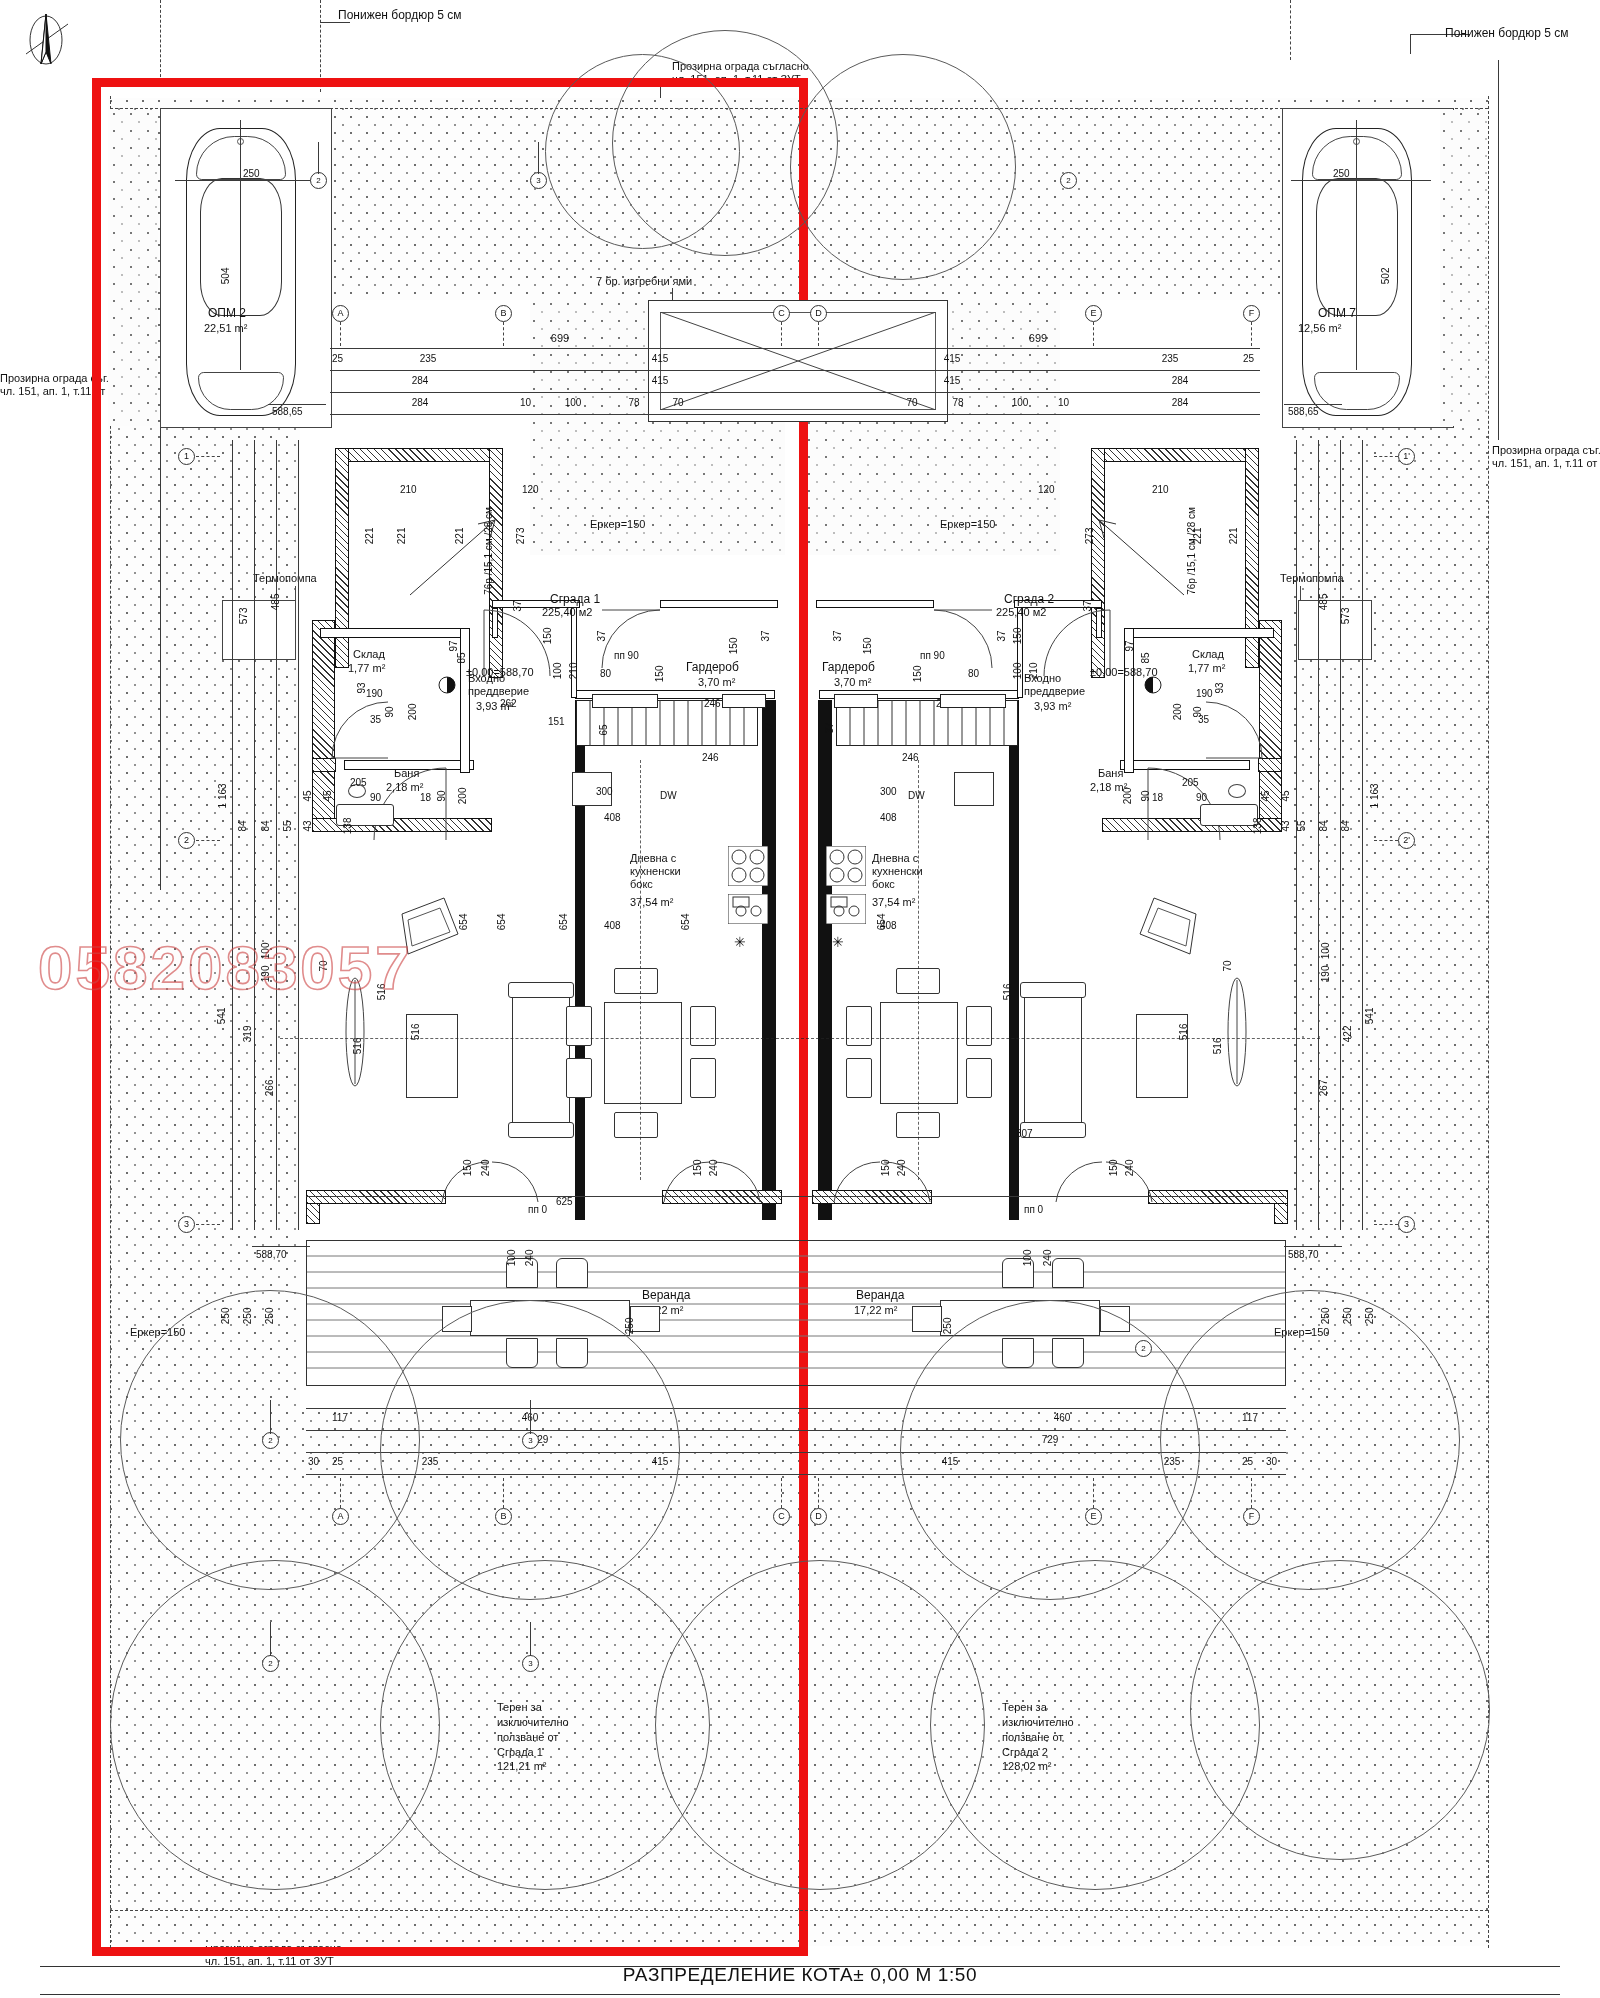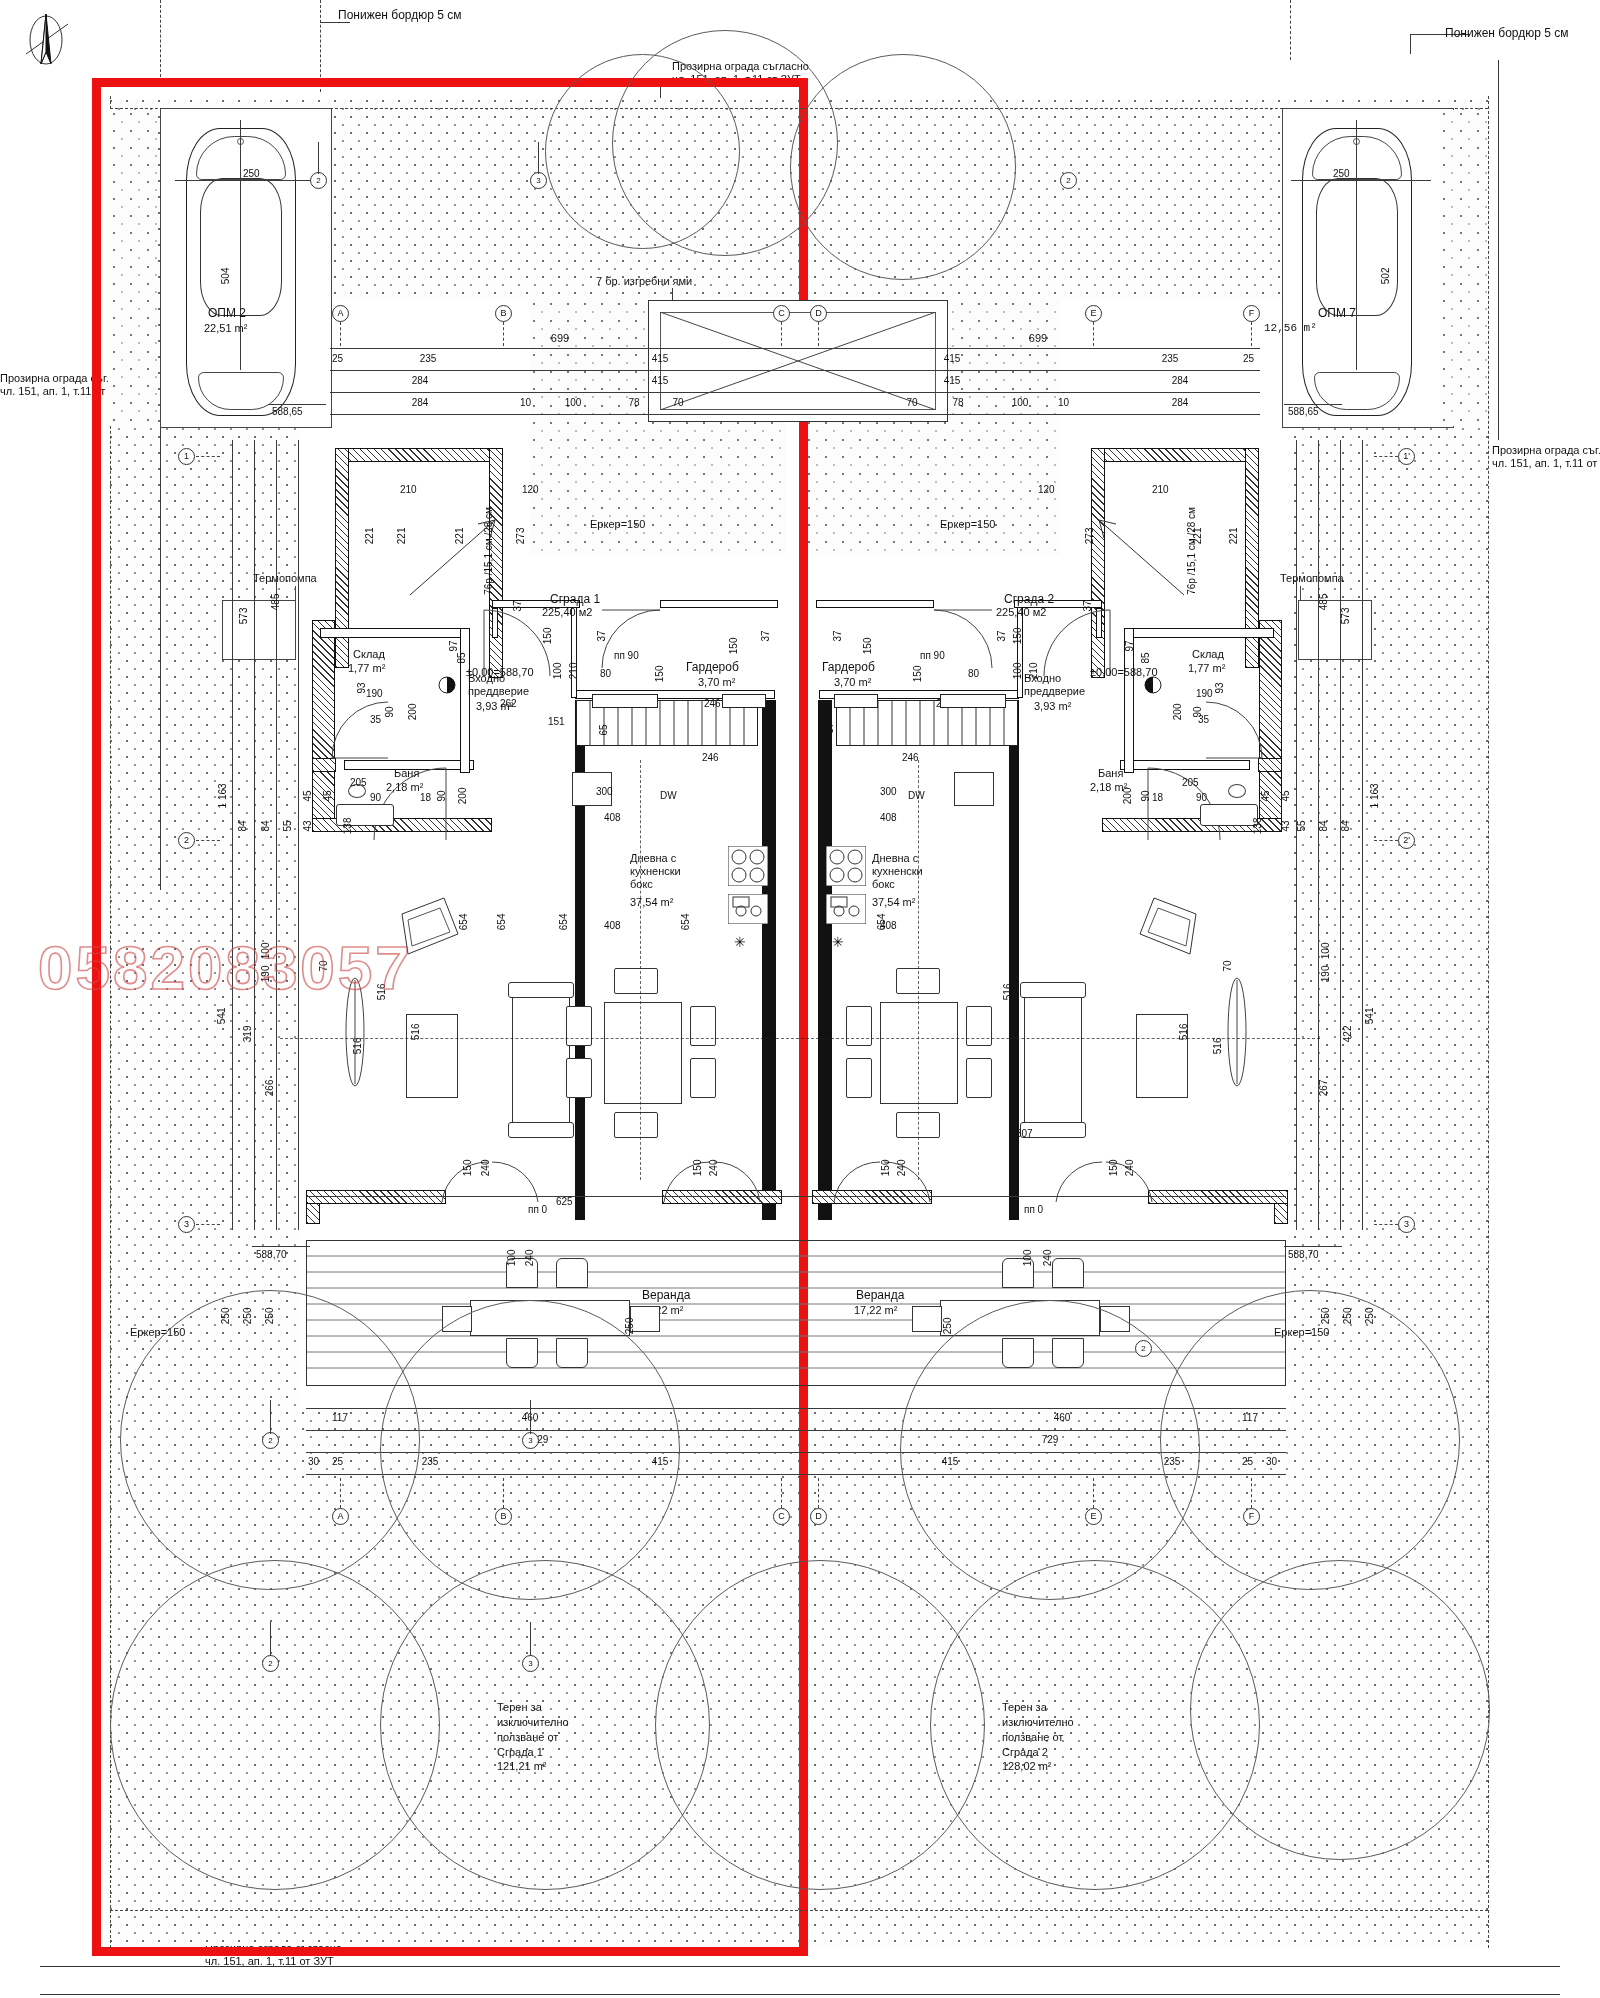--- a/index.html
+++ b/index.html
@@ -217,21 +217,21 @@
   <div class="car-roof" style="left:1316px;top:178px;width:82px;height:138px;"></div>
   <div class="abs" style="left:1312px;top:136px;width:90px;height:44px;border:1px solid #444;border-radius:40px 40px 6px 6px;"></div>
   <div class="abs" style="left:1314px;top:372px;width:86px;height:38px;border:1px solid #444;border-radius:6px 6px 34px 34px;"></div>
   <div class="abs" style="left:1353px;top:138px;width:7px;height:7px;border:1px solid #555;border-radius:50%;"></div>
   <div class="vl" style="left:1356px;top:120px;height:250px;"></div>
   <div class="hl" style="left:1291px;top:180px;width:140px;"></div>
 
   <div class="txt t10" style="left:1333px;top:168px;">250</div>
   <div class="txt t10 vertc" style="left:1378px;top:270px;">502</div>
   <div class="txt t12" style="left:1318px;top:306px;">ОПМ 7</div>
-  <div class="txt t11" style="left:1264px;top:322px;font-family:Liberation Mono, monospace;">12,56 m²</div>
+  <div class="txt t11" style="left:1298px;top:322px;">12,56 m²</div>
   <div class="txt t10" style="left:1288px;top:406px;">588,65</div>
   <div class="hl" style="left:1284px;top:404px;width:58px;"></div>
 
   <div class="txt t11" style="left:596px;top:275px;">7 бр. изгребни ями</div>
   <div class="vl" style="left:672px;top:288px;height:48px;"></div>
   <div class="abs" style="left:648px;top:300px;width:300px;height:122px;border:1px solid #333;background:#fff;"></div>
   <div class="abs" style="left:660px;top:312px;width:276px;height:98px;border:1px solid #555;"></div>
   <svg class="abs" style="left:660px;top:312px;" width="276" height="98">
     <line x1="0" y1="0" x2="276" y2="98" stroke="#444" stroke-width="1"></line>
     <line x1="276" y1="0" x2="0" y2="98" stroke="#444" stroke-width="1"></line>
@@ -874,14 +874,15 @@
   <div class="txt t11" style="left:1002px;top:1700px;width:110px;line-height:1.35;">Терен за
 изключително
 ползване от
 Сграда 2
 128,02 m²</div>
 
   <div id="watermark">0582083057</div>
 
   <div class="title-rule" style="top:1966px;"></div>
   <div class="title-rule" style="top:1994px;"></div>
+  <div id="title-block">РАЗПРЕДЕЛЕНИЕ КОТА± 0,00   М 1:50</div>
 
 </div>
 
 </body></html>

